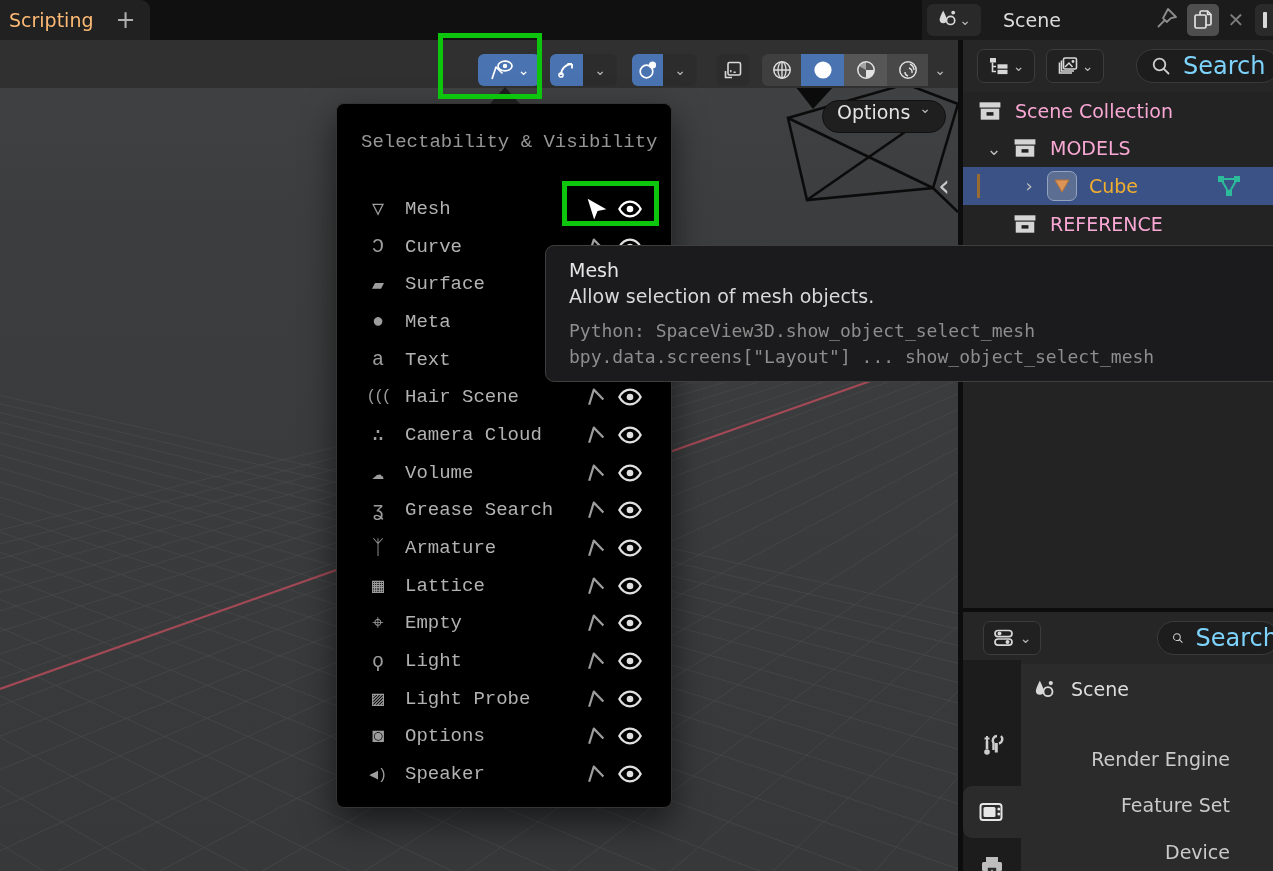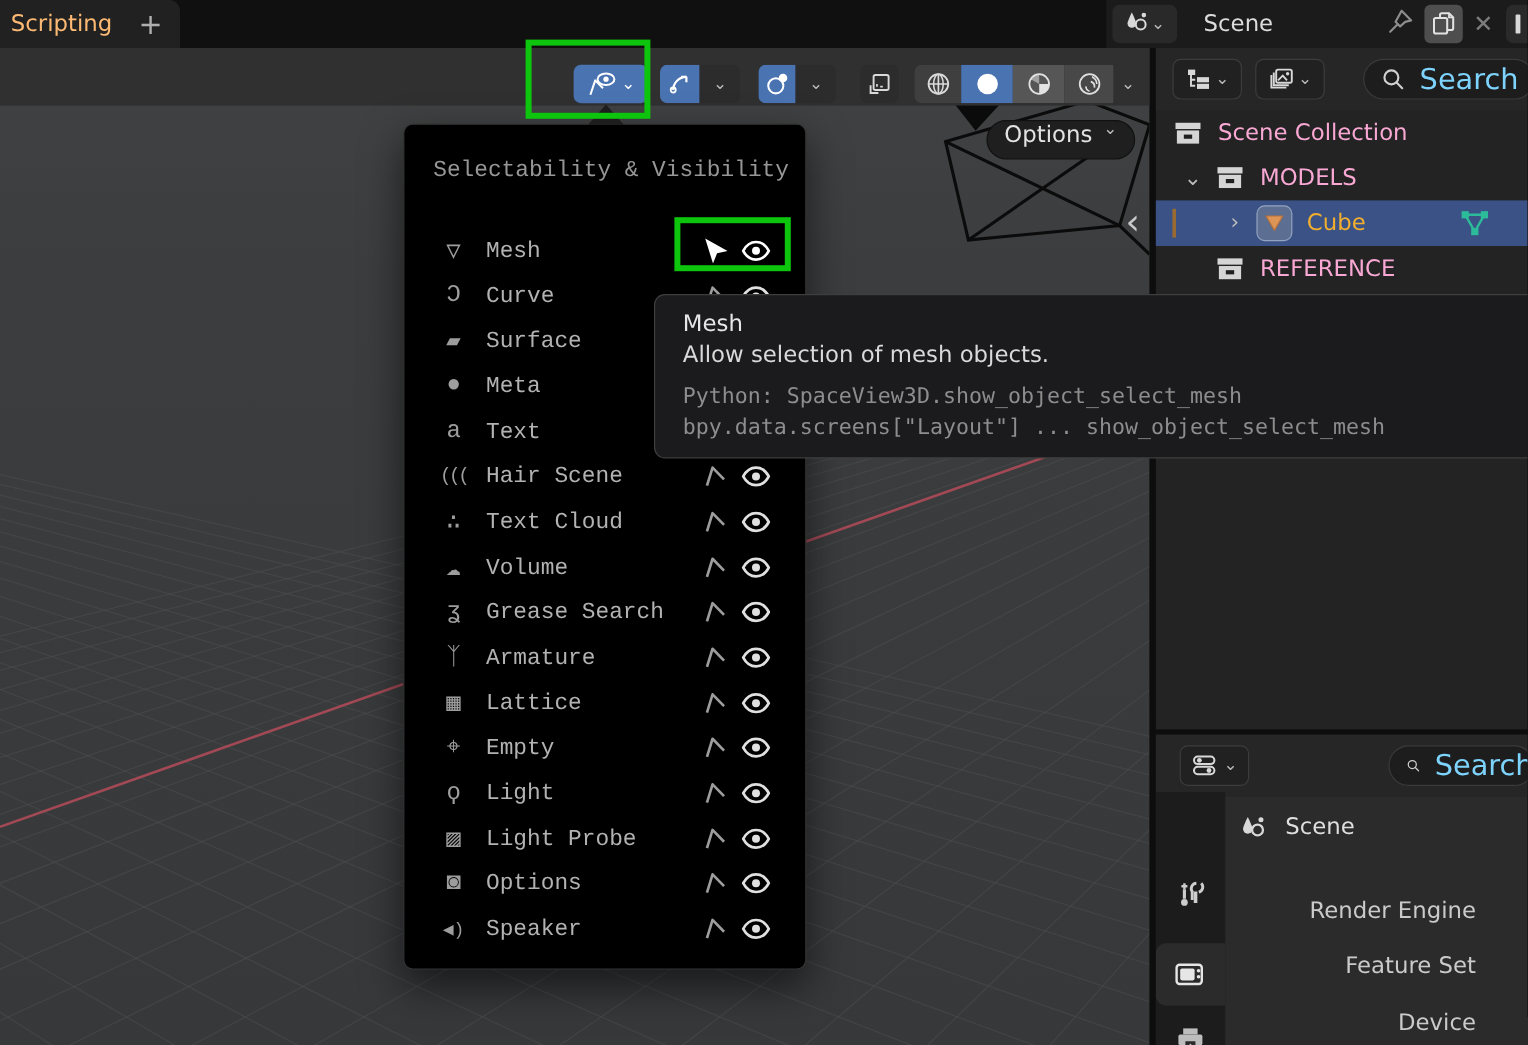--- a/index.html
+++ b/index.html
@@ -541,21 +541,21 @@
         </span>
         <span class="tog">
           <svg width="24" height="18" viewBox="0 0 18 13">
             <path d="M1 6.5 C3.2 2.4 6 1 9 1 C12 1 14.8 2.4 17 6.5 C14.8 10.6 12 12 9 12 C6 12 3.2 10.6 1 6.5 Z" fill="none" stroke="#e0e0e0" stroke-width="1.7"></path>
             <circle cx="9" cy="6.5" r="2.5" fill="#e0e0e0"></circle>
           </svg>
         </span>
       </div>
       <div class="menu-row">
         <span class="obj-glyph">∴</span>
-        <span class="menu-label">Text Cloud</span>
+        <span class="menu-label">Camera Cloud</span>
         <span class="tog">
           <svg width="22" height="22" viewBox="0 0 17 17">
             <path d="M3.2 14.5 L6.8 2.8 L14.2 10.4" fill="none" stroke="#9d9d9d" stroke-width="1.7" stroke-linejoin="round"></path>
           </svg>
         </span>
         <span class="tog">
           <svg width="24" height="18" viewBox="0 0 18 13">
             <path d="M1 6.5 C3.2 2.4 6 1 9 1 C12 1 14.8 2.4 17 6.5 C14.8 10.6 12 12 9 12 C6 12 3.2 10.6 1 6.5 Z" fill="none" stroke="#e0e0e0" stroke-width="1.7"></path>
             <circle cx="9" cy="6.5" r="2.5" fill="#e0e0e0"></circle>
           </svg>

